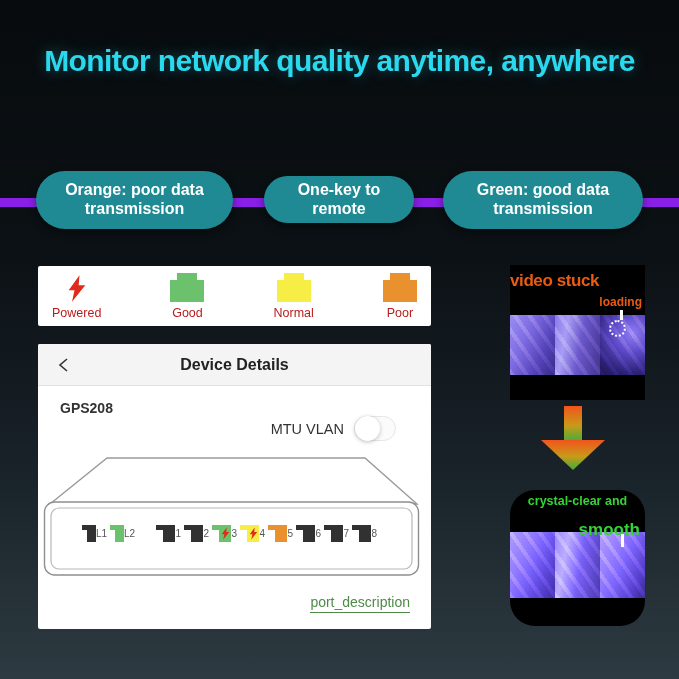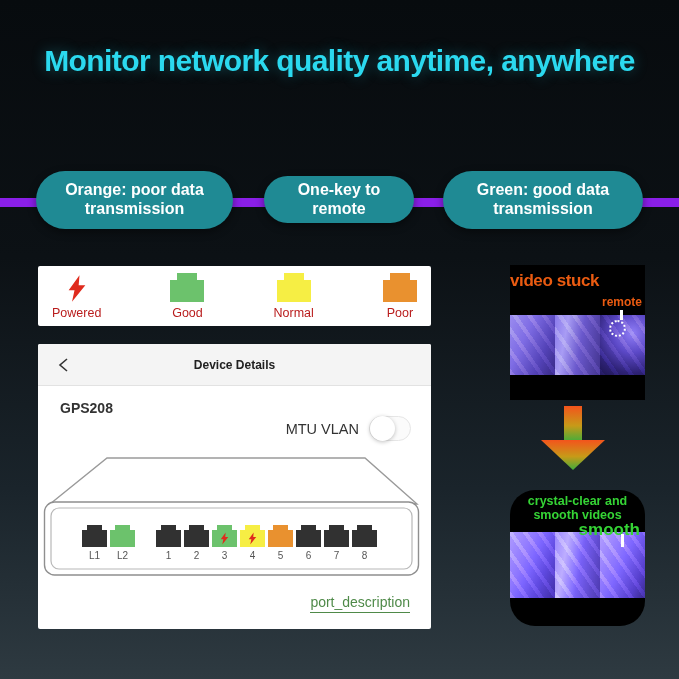--- a/index.html
+++ b/index.html
@@ -35,37 +35,37 @@
   .legend-label{font-size:12.5px;color:#b91c1c;}
   .port-shape .tab{height:7px;width:20px;margin:0 auto;}
   .port-shape .body{height:22px;width:34px;}
   
   .panel{position:absolute;left:38px;top:344px;width:393px;height:285px;background:#fff;border-radius:2px;}
   .panel-header{
     position:relative;height:42px;background:#f4f4f4;border-bottom:1px solid #e2e2e2;
     display:flex;align-items:center;justify-content:center;border-radius:2px 2px 0 0;
   }
   .back-btn{position:absolute;left:14px;top:9px;width:24px;height:24px;background:none;border:none;padding:0;cursor:pointer;display:flex;align-items:center;justify-content:center;}
-  .panel-title{font-size:12px;font-weight:600;color:#222;}
+  .panel-title{font-size:16px;font-weight:600;color:#222;}
   .device-name{position:absolute;left:22px;top:56px;font-size:14px;font-weight:bold;color:#333;}
-  .mtu-row{position:absolute;right:20px;top:72px;display:flex;align-items:center;gap:10px;margin-left:34px;}
+  .mtu-row{position:absolute;right:35px;top:72px;display:flex;align-items:center;gap:10px;margin-left:34px;}
   .mtu-label{font-size:14.5px;color:#333;}
   .toggle{
     position:relative;width:42px;height:25px;border-radius:13px;background:#fbfbfb;
     border:1px solid #e6e6e6;cursor:pointer;
   }
   .toggle .knob{
     position:absolute;left:0;top:-1px;width:25px;height:25px;border-radius:50%;
     background:#fff;box-shadow:0 1px 4px rgba(0,0,0,.25);
   }
   
   .switch-wrap{position:absolute;left:5px;top:110px;width:381px;height:124px;}
   .switch-wrap svg.outline{position:absolute;inset:0;}
   .ports-row{position:absolute;left:39px;top:71px;display:flex;align-items:flex-end;gap:3px;}
-  .port{width:25px;display:flex;flex-direction:column;}
+  .port{width:25px;display:flex;flex-direction:row;}
   .port .tab{height:5px;width:15px;margin:0 auto;}
   .port .body{height:17px;width:25px;display:flex;align-items:center;justify-content:center;}
   .port .plabel{font-size:10px;color:#555;text-align:center;margin-top:3px;height:12px;}
   .port-desc{
     position:absolute;right:21px;bottom:16px;font-size:14px;color:var(--linkgreen,#4f8a49);
     text-decoration:none;border-bottom:1px solid var(--linkgreen,#4f8a49);padding-bottom:2px;cursor:pointer;
   }
   
   .thumb{position:absolute;background:#000;overflow:hidden;}
   .thumb-top{left:510px;top:265px;width:135px;height:135px;}
@@ -231,21 +231,21 @@
             <div class="plabel">8</div>
           </div>
         </div>
     </div>
 
     <a class="port-desc">port_description</a>
   </div>
 
   <div class="thumb thumb-top">
     <div class="cap-orange">video stuck</div>
-    <div class="loading-label">remote</div>
+    <div class="loading-label">loading</div>
     <div class="dash dash-top"></div>
     <div class="band band-top">
       <div class="cam cam1"></div>
       <div class="cam cam2"></div>
       <div class="cam cam3t"></div>
     </div>
     <div class="spinner"></div>
   </div>
 
   <svg class="arrow" viewBox="0 0 66 66">
@@ -256,21 +256,20 @@
         <stop offset="1" stop-color="#3fae3c"></stop>
       </linearGradient>
     </defs>
     <rect x="24" y="0" width="18" height="36" fill="url(#ag)"></rect>
     <polygon points="1,34 65,34 33,64" fill="url(#ag)"></polygon>
   </svg>
 
   <div class="thumb thumb-bottom">
     <div class="cap-green">
       <div>crystal-clear and</div>
-      <div>smooth videos</div>
     </div>
     <div class="smooth-label">smooth</div>
     <div class="dash dash-bottom"></div>
     <div class="band band-bottom">
       <div class="cam cam1"></div>
       <div class="cam cam2"></div>
       <div class="cam cam3b"></div>
     </div>
   </div>
 

